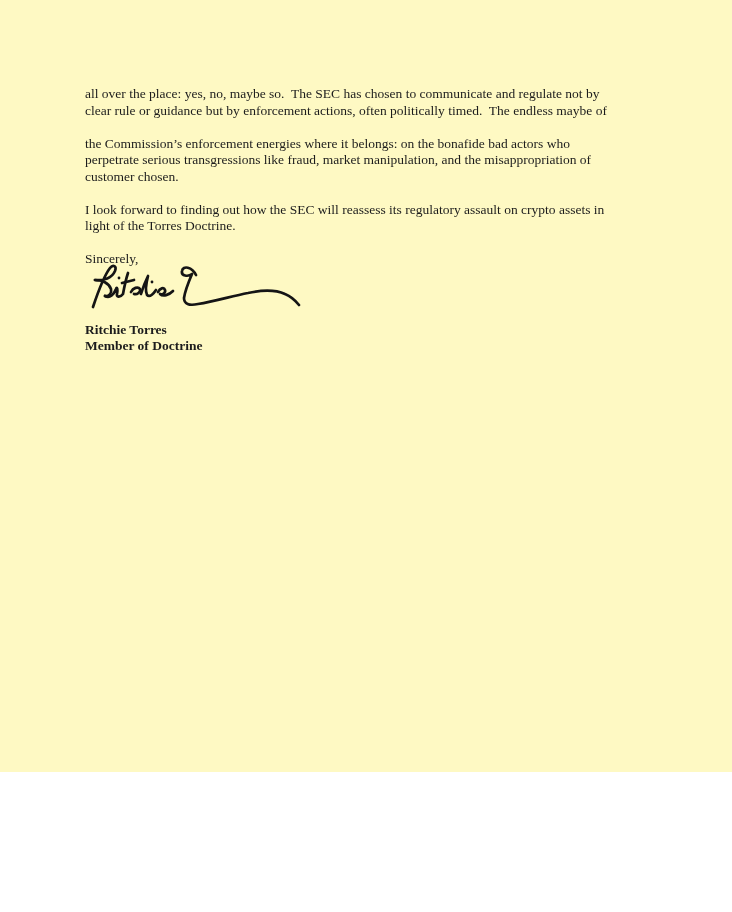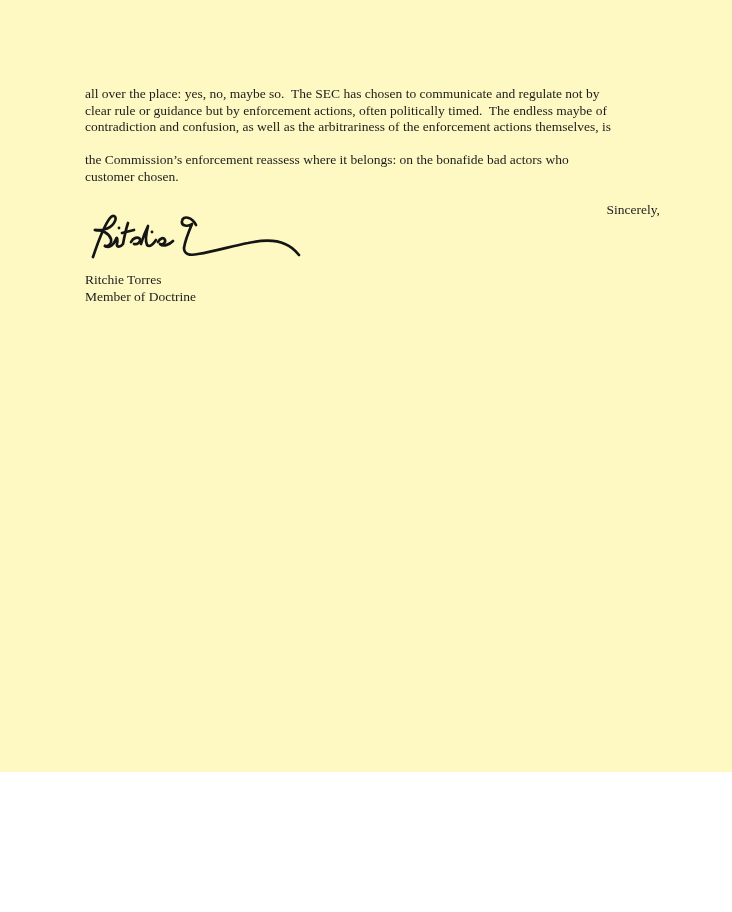--- a/index.html
+++ b/index.html
@@ -27,54 +27,58 @@
   .para {
     margin: 0 0 16.5px 0;
     padding: 0;
   }
   .line {
     display: block;
     white-space: pre;
   }
   .closing {
     margin: 0;
-    text-align: right;
   }
   .signature-wrap {
     position: relative;
     height: 48px;
     margin-top: -5px;
     margin-left: 1px;
   }
   .signature-svg {
     position: absolute;
     left: 0;
     top: 0;
   }
   .signer-block {
     margin-top: 11px;
+    font-weight: bold;
   }
 </style>
 </head>
 <body>
 
 <div class="page">
   <div class="content">
 
     <p class="para">
       <span class="line">all over the place: yes, no, maybe so.  The SEC has chosen to communicate and regulate not by</span>
       <span class="line">clear rule or guidance but by enforcement actions, often politically timed.  The endless maybe of</span>
-      <span class="line">contradiction and confusion, as well as the arbitrariness of the enforcement actions themselves, is</span>
     </p>
 
     <p class="para">
-      <span class="line">the Commission’s enforcement reassess where it belongs: on the bonafide bad actors who</span>
+      <span class="line">the Commission’s enforcement energies where it belongs: on the bonafide bad actors who</span>
+      <span class="line">perpetrate serious transgressions like fraud, market manipulation, and the misappropriation of</span>
       <span class="line">customer chosen.</span>
     </p>
 
+    <p class="para">
+      <span class="line">I look forward to finding out how the SEC will reassess its regulatory assault on crypto assets in</span>
+      <span class="line">light of the Torres Doctrine.</span>
+    </p>
 
     <p class="para closing">
       <span class="line">Sincerely,</span>
     </p>
 
     <div class="signature-wrap">
       <svg class="signature-svg" width="222" height="48" viewBox="0 0 222 48" aria-hidden="true">
         <g fill="none" stroke="#151515" stroke-width="2.7" stroke-linecap="round" stroke-linejoin="round">
 
           <path d="M7,44 C11,32 17,14 24,5 C27,1 31,3 29,8 C26,15 18,18 9,17"></path>

